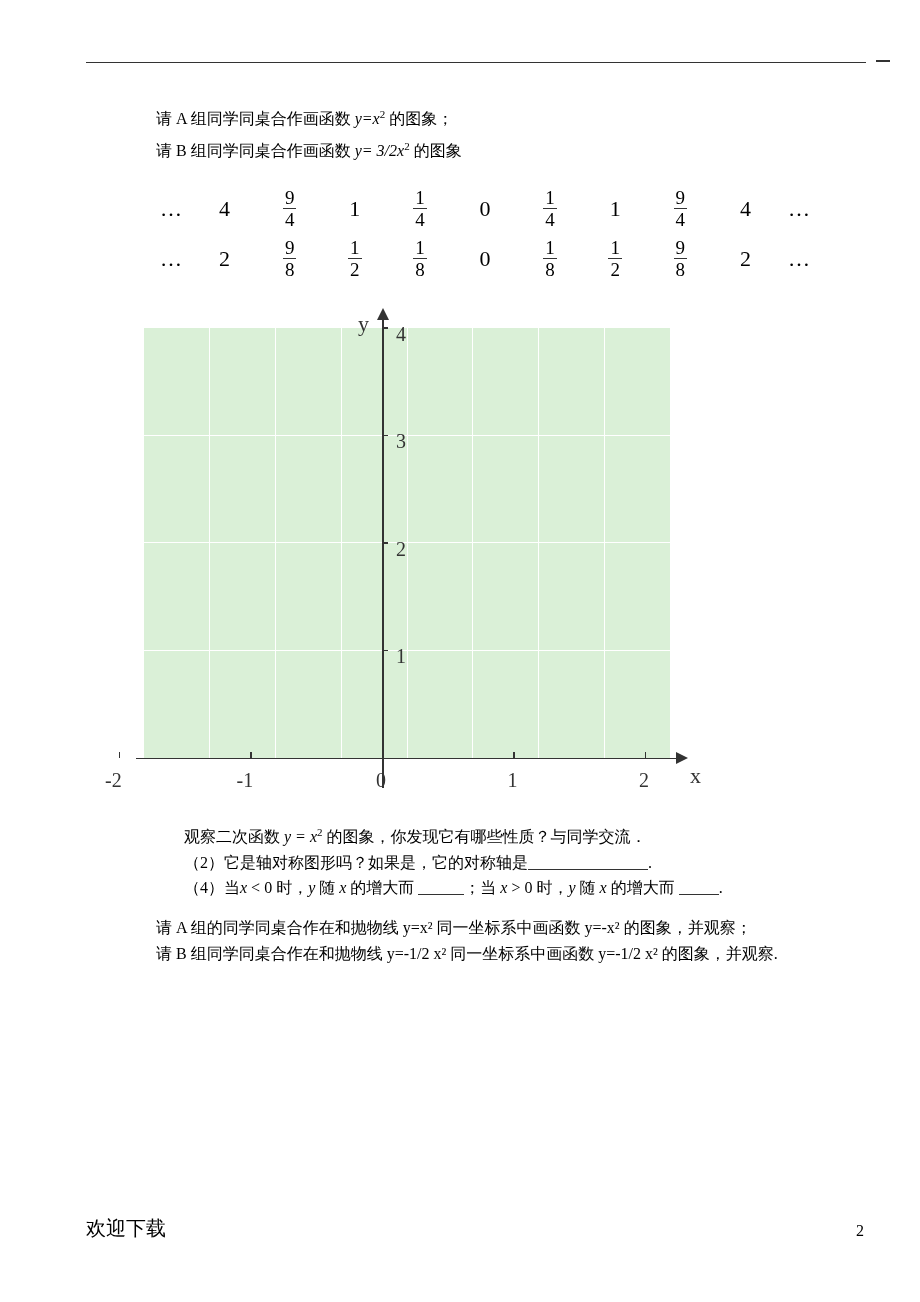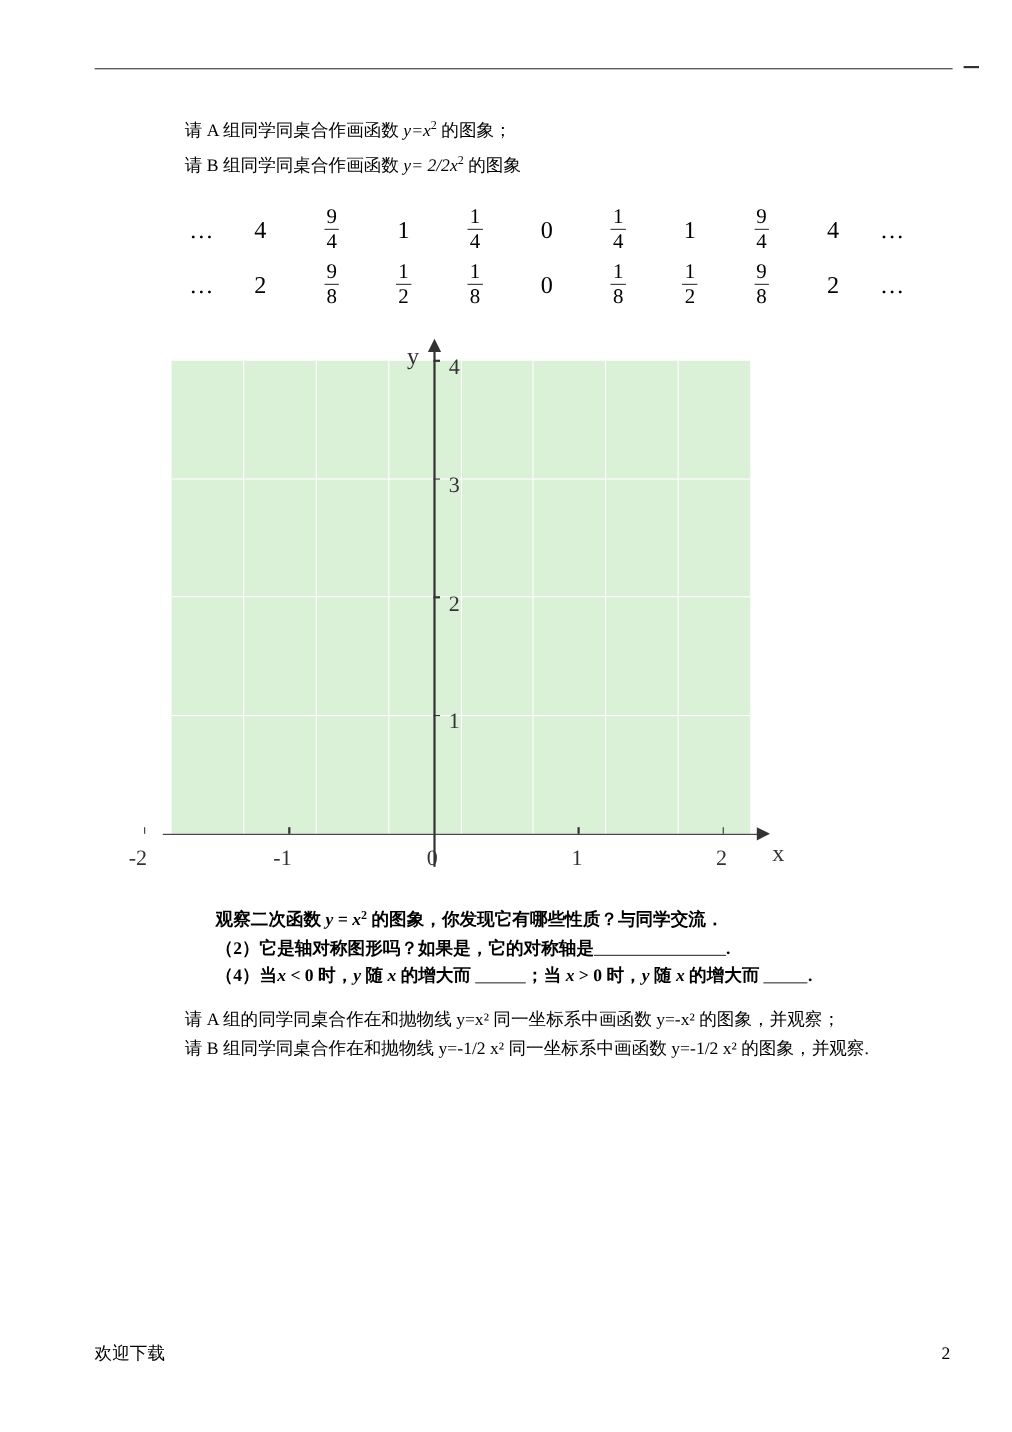--- a/index.html
+++ b/index.html
@@ -23,21 +23,20 @@
     .small-dash {
       position: absolute;
       top: 60px;
       right: 30px;
       width: 14px;
       height: 2px;
       background: #333;
     }
     .content {
       padding: 106px 86px 0 156px;
-      margin-left: 12px;
     }
     .line { margin-bottom: 6px; }
     .sup { font-size: 11px; vertical-align: super; }
     .italic { font-style: italic; font-family: "Times New Roman", serif; }
     .table-wrap {
       margin: 20px 0 12px -6px;
       width: 670px;
     }
     .trow {
       display: flex;
@@ -123,35 +122,35 @@
     .tick-v { width: 6px; height: 1.5px; }
     .tick-label {
       position: absolute;
       font-family: "Times New Roman", serif;
       font-size: 20px;
       color: #333;
     }
 
     .bold { font-weight: bold; }
     .section { margin-top: 14px; }
-    .indent1 { text-indent: 28px; font-weight: bold; }
+    .indent1 { text-indent: 28px; }
     .blank {
       display: inline-block;
       border-bottom: 1px solid #333;
       height: 14px;
       vertical-align: baseline;
       position: relative;
       bottom: -2px;
     }
     .footer {
       position: absolute;
       bottom: 58px;
       left: 86px;
       font-family: "SimSun", serif;
-      font-size: 16px;
+      font-size: 20px;
     }
     .page-num {
       position: absolute;
       bottom: 58px;
       right: 56px;
       font-family: "Times New Roman", serif;
       font-size: 16px;
     }
   </style>
 </head>
@@ -159,21 +158,21 @@
 
 <div class="top-border"></div>
 <div class="small-dash"></div>
 
 <div class="content">
 
   <p class="line">
     <span>请 A 组同学同桌合作画函数 </span><span class="italic">y=x</span><span class="sup">2</span><span> 的图象；</span>
   </p>
   <p class="line">
-    <span>请 B 组同学同桌合作画函数 </span><span class="italic">y= 2/2x</span><span class="sup">2</span><span> 的图象</span>
+    <span>请 B 组同学同桌合作画函数 </span><span class="italic">y= 3/2x</span><span class="sup">2</span><span> 的图象</span>
   </p>
 
   <div class="table-wrap">
     <div class="trow" id="row1">
         <div class="cell narrow">…</div>
         <div class="cell">4</div>
         <div class="cell"><span class="frac">
             <span class="num">9</span>
             <span class="den">4</span>
           </span></div>

